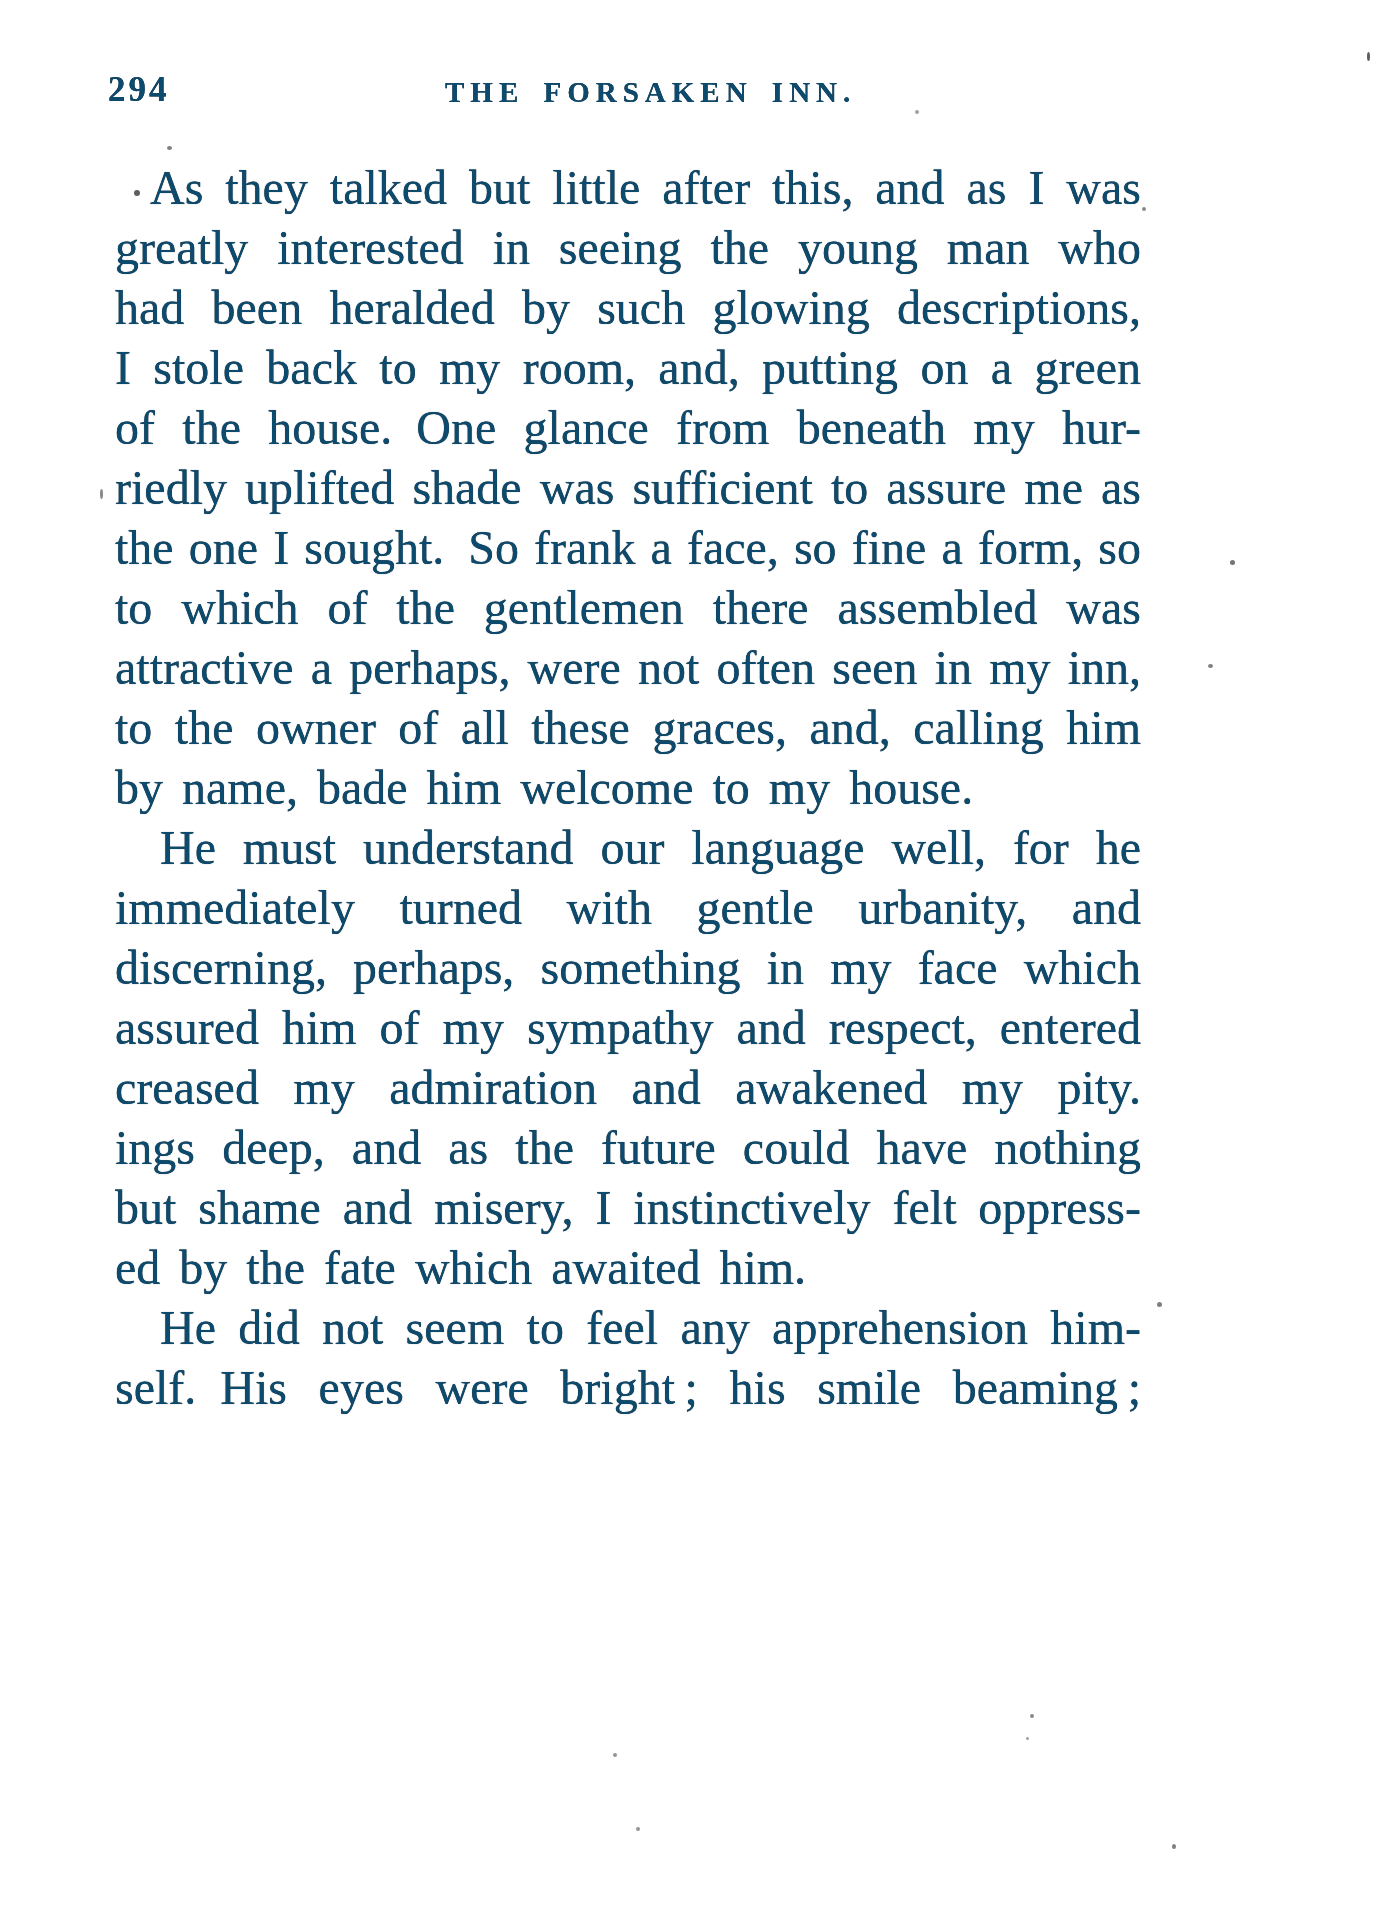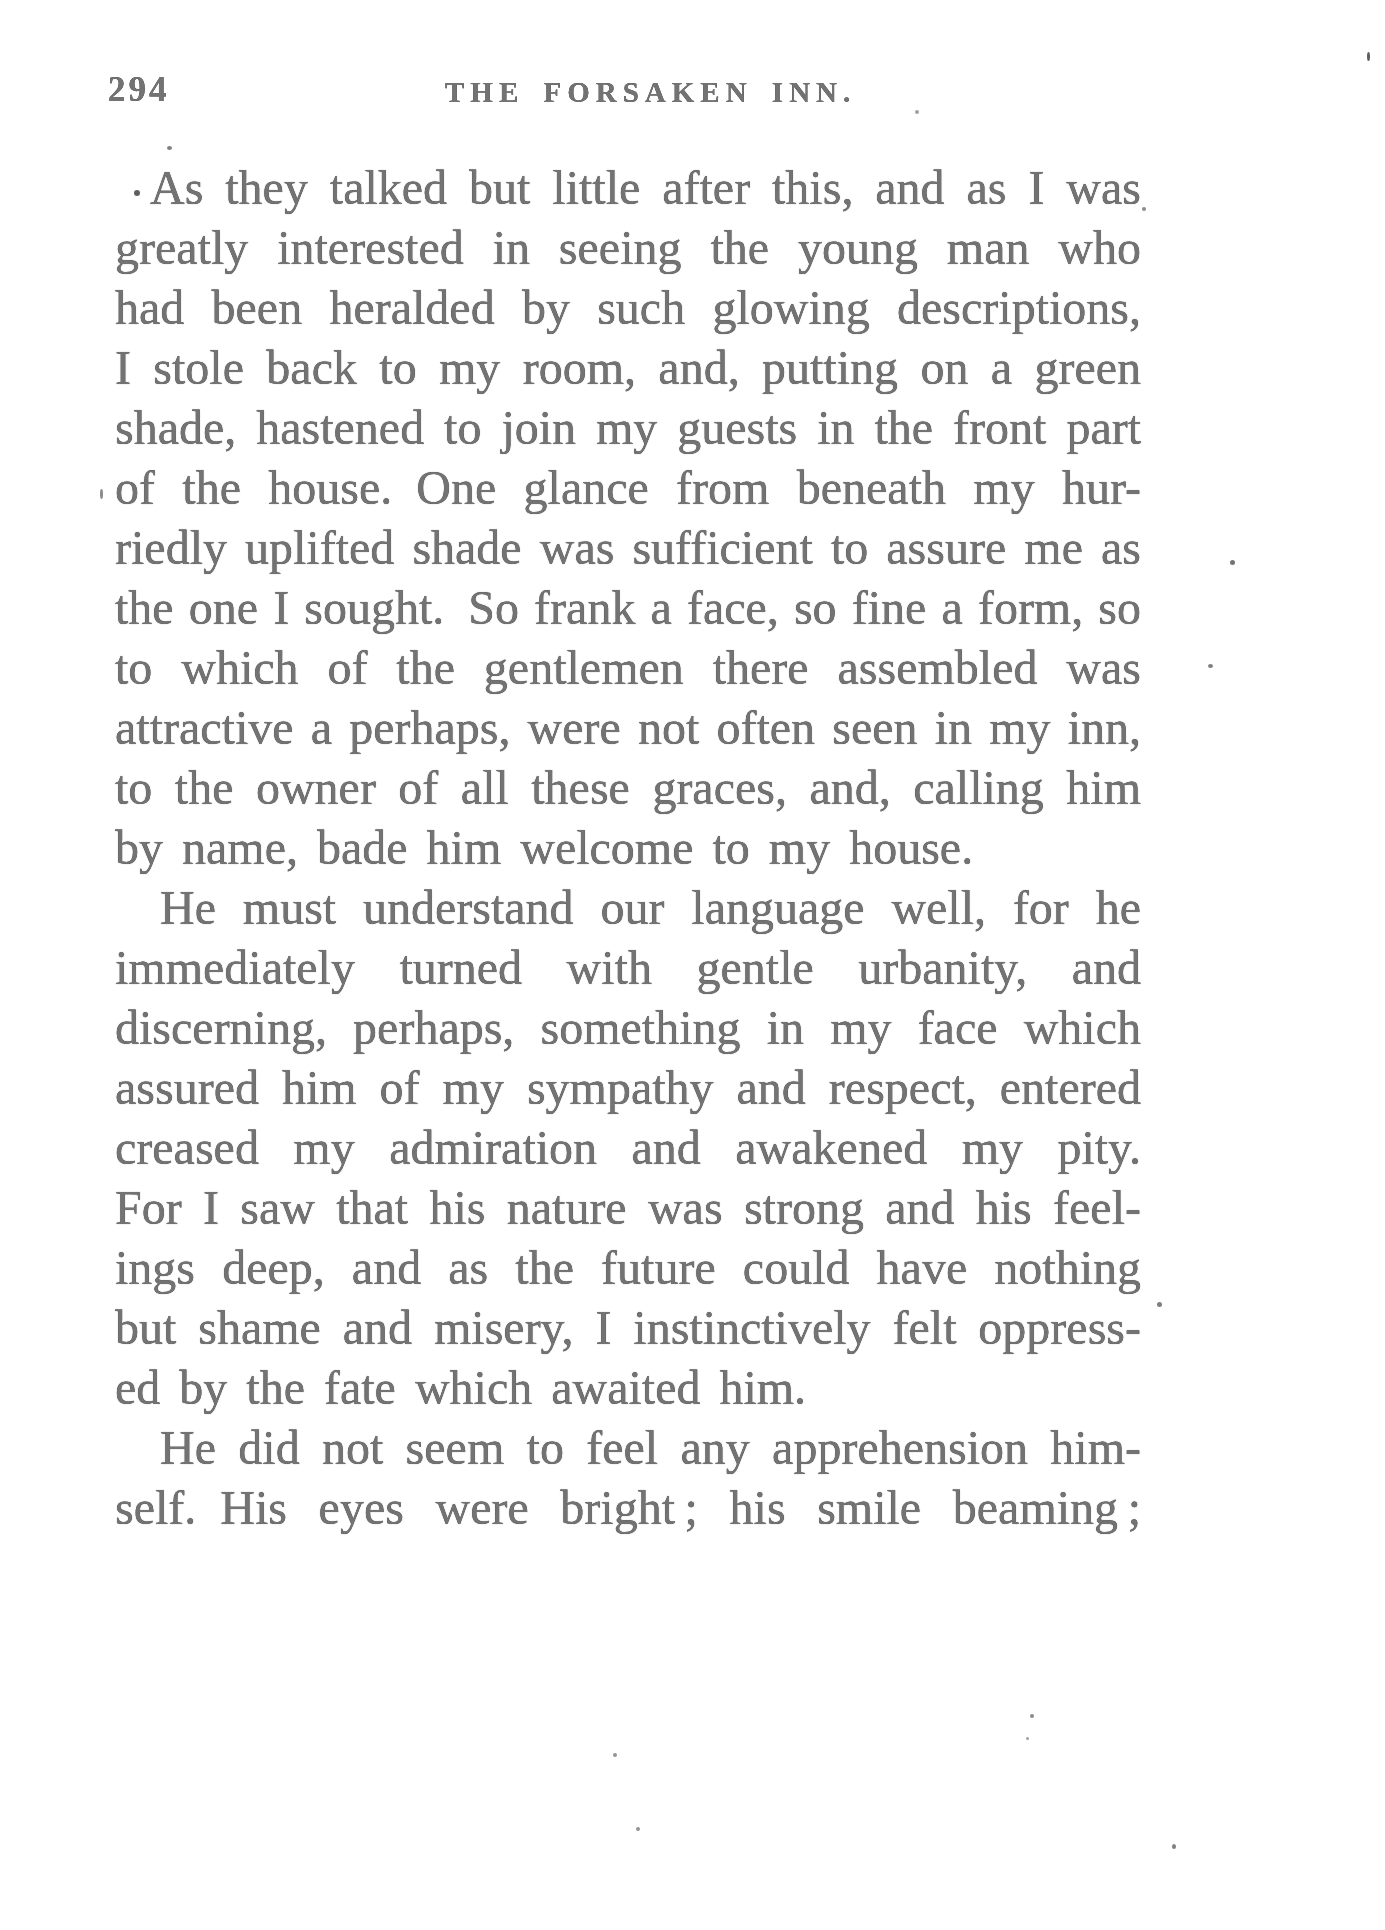--- a/index.html
+++ b/index.html
@@ -7,21 +7,21 @@
     padding: 0;
     background: #ffffff;
   }
   .page {
     position: relative;
     width: 1385px;
     height: 1930px;
     background: #ffffff;
     overflow: hidden;
     font-family: "Liberation Serif", "DejaVu Serif", serif;
-    color: #737373;
+    color: #0c4a6e;
   }
   .folio {
     position: absolute;
     left: 108px;
     top: 70px;
     font-size: 35px;
     font-weight: bold;
     letter-spacing: 3px;
     text-shadow: 0 0 0.6px rgba(0,0,0,0.85);
   }
@@ -68,34 +68,32 @@
 <body>
 
 <div class="page">
   <span class="folio">294</span>
   <span class="running">THE FORSAKEN INN.</span>
   <div class="body-col" id="body-col">
       <div class="line j" style="text-indent: 35px;">As they talked but little after this, and as I was</div>
       <div class="line j">greatly interested in seeing the young man who</div>
       <div class="line j">had been heralded by such glowing descriptions,</div>
       <div class="line j">I stole back to my room, and, putting on a green</div>
-      <div class="line j">shade, hastened to join my guests in the front part</div>
       <div class="line j">of the house. One glance from beneath my hur-</div>
       <div class="line j">riedly uplifted shade was sufficient to assure me as</div>
       <div class="line j">the one I sought. So frank a face, so fine a form, so</div>
       <div class="line j">to which of the gentlemen there assembled was</div>
       <div class="line j">attractive a perhaps, were not often seen in my inn,</div>
       <div class="line j">to the owner of all these graces, and, calling him</div>
       <div class="line e">by name, bade him welcome to my house.</div>
       <div class="line j" style="text-indent: 45px;">He must understand our language well, for he</div>
       <div class="line j">immediately turned with gentle urbanity, and</div>
       <div class="line j">discerning, perhaps, something in my face which</div>
       <div class="line j">assured him of my sympathy and respect, entered</div>
       <div class="line j">creased my admiration and awakened my pity.</div>
-      <div class="line j">For I saw that his nature was strong and his feel-</div>
       <div class="line j">ings deep, and as the future could have nothing</div>
       <div class="line j">but shame and misery, I instinctively felt oppress-</div>
       <div class="line e">ed by the fate which awaited him.</div>
       <div class="line j" style="text-indent: 45px;">He did not seem to feel any apprehension him-</div>
       <div class="line j">self. His eyes were bright ; his smile beaming ;</div>
     </div>
   <div id="specks">
       <div class="speck" style="left: 134px; top: 190px; width: 6px; height: 6px; opacity: 0.75;"></div>
       <div class="speck" style="left: 167px; top: 146px; width: 5px; height: 4px; opacity: 0.6;"></div>
       <div class="speck" style="left: 1367px; top: 52px; width: 3px; height: 9px; opacity: 0.75;"></div>

